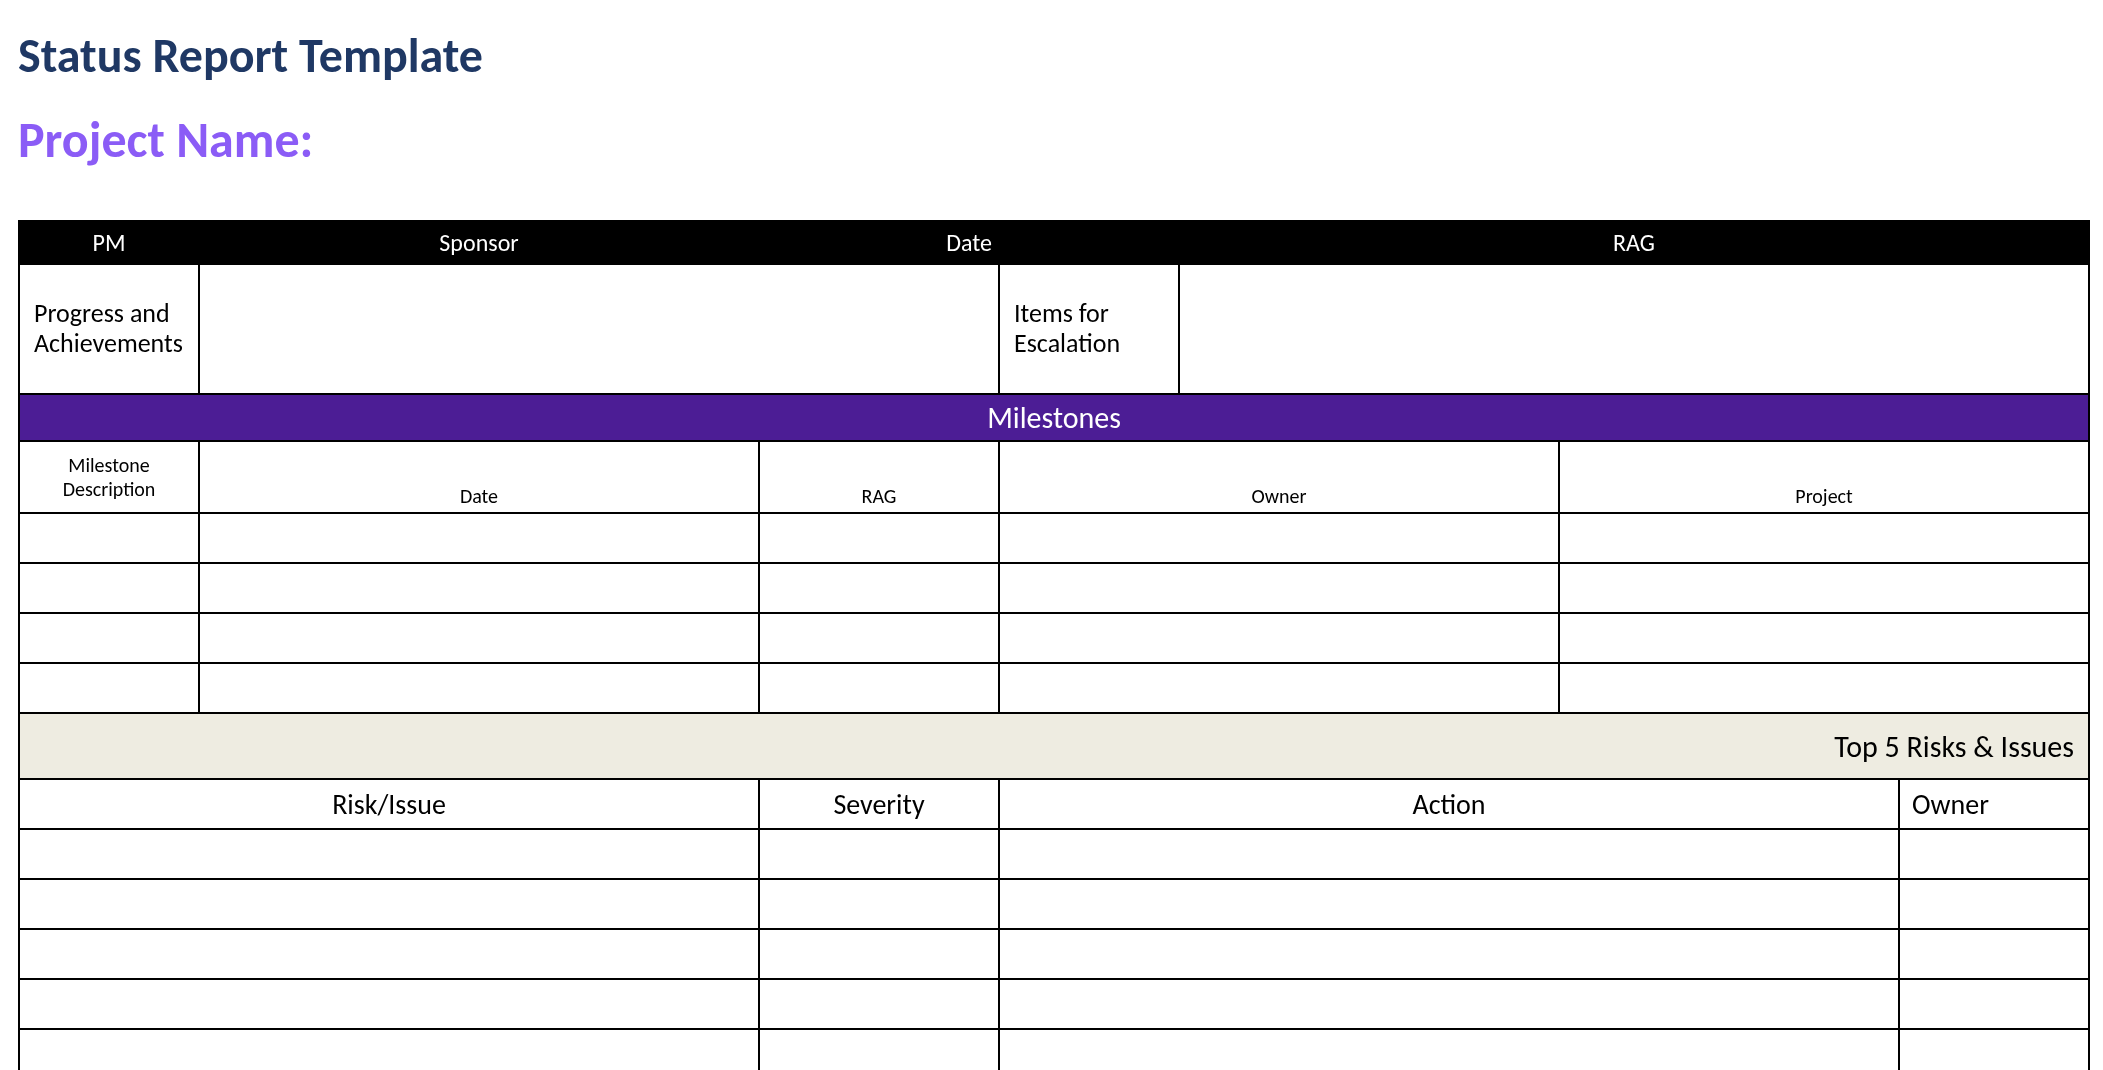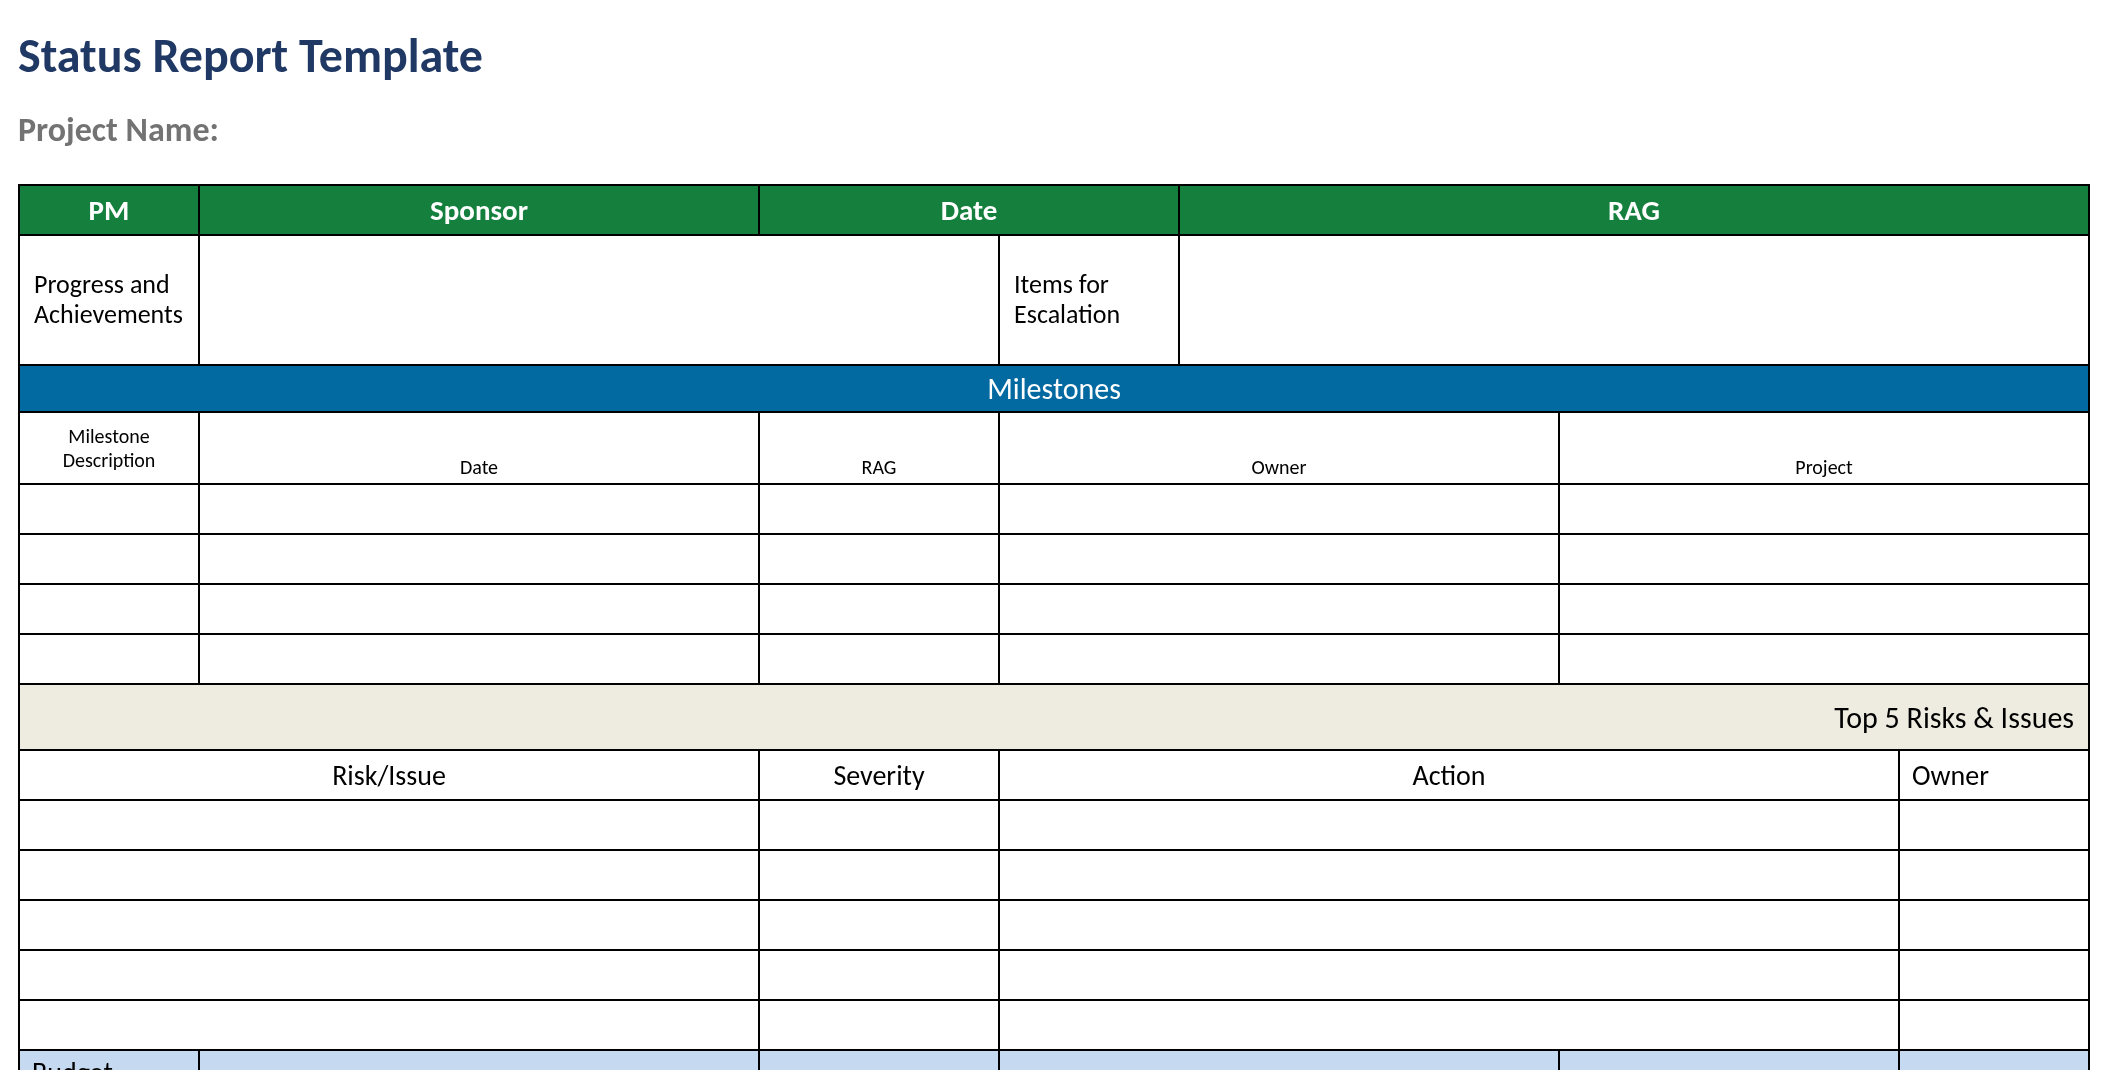--- a/index.html
+++ b/index.html
@@ -1,28 +1,28 @@
 <!DOCTYPE html>
 <html><head>
 <meta charset="utf-8">
 <style>
   html,body{margin:0;padding:0;background:#fff;font-family:Calibri,"Segoe UI",Arial,sans-serif;color:#000}
   .page{box-sizing:border-box;width:1819px;height:1070px;padding:18px}
   .title{font-size:48px;font-weight:700;color:#1f3864;margin:8px 0 24px 0}
-  .subtitle{font-size:34px;color:#737373;margin:0 0 34px 0}
+  .subtitle{font-size:50px;color:#8b5cf6;margin:0 0 50px 0}
   .tbl{width:100%;border-collapse:collapse;table-layout:fixed;font-size:28px}
   .tbl td,.tbl th{border:2px solid #000;padding:4px 14px}
   
-  .hdr{background:#15803d;color:#fff;font-weight:700;text-align:center;font-size:29px}
+  .hdr{background:#000000;color:#fff;font-weight:400;text-align:center;font-size:24px}
   .hdr td{padding:6px 0}
   
   .sec-row td{height:120px}
   .sec-lbl{text-align:left;font-size:26px;line-height:1.15}
   
-  .milestones-banner{background:#0369a1;color:#fff;text-align:center;font-size:30px}
+  .milestones-banner{background:#4c1d95;color:#fff;text-align:center;font-size:30px}
   .sub-hdr td{height:62px;text-align:center;font-size:20px;vertical-align:middle}
   .sub-hdr .valign-b{vertical-align:bottom;padding-bottom:4px}
   .data-row td{height:40px}
   
   .risks-banner{background:#eeece1;text-align:right;font-size:30px;height:56px}
   .risks-hdr td{height:40px;font-size:28px}
   .risks-hdr .center{text-align:center}
   .risks-hdr .pad{padding-left:12px}
   .risk-row td{height:40px}
   

